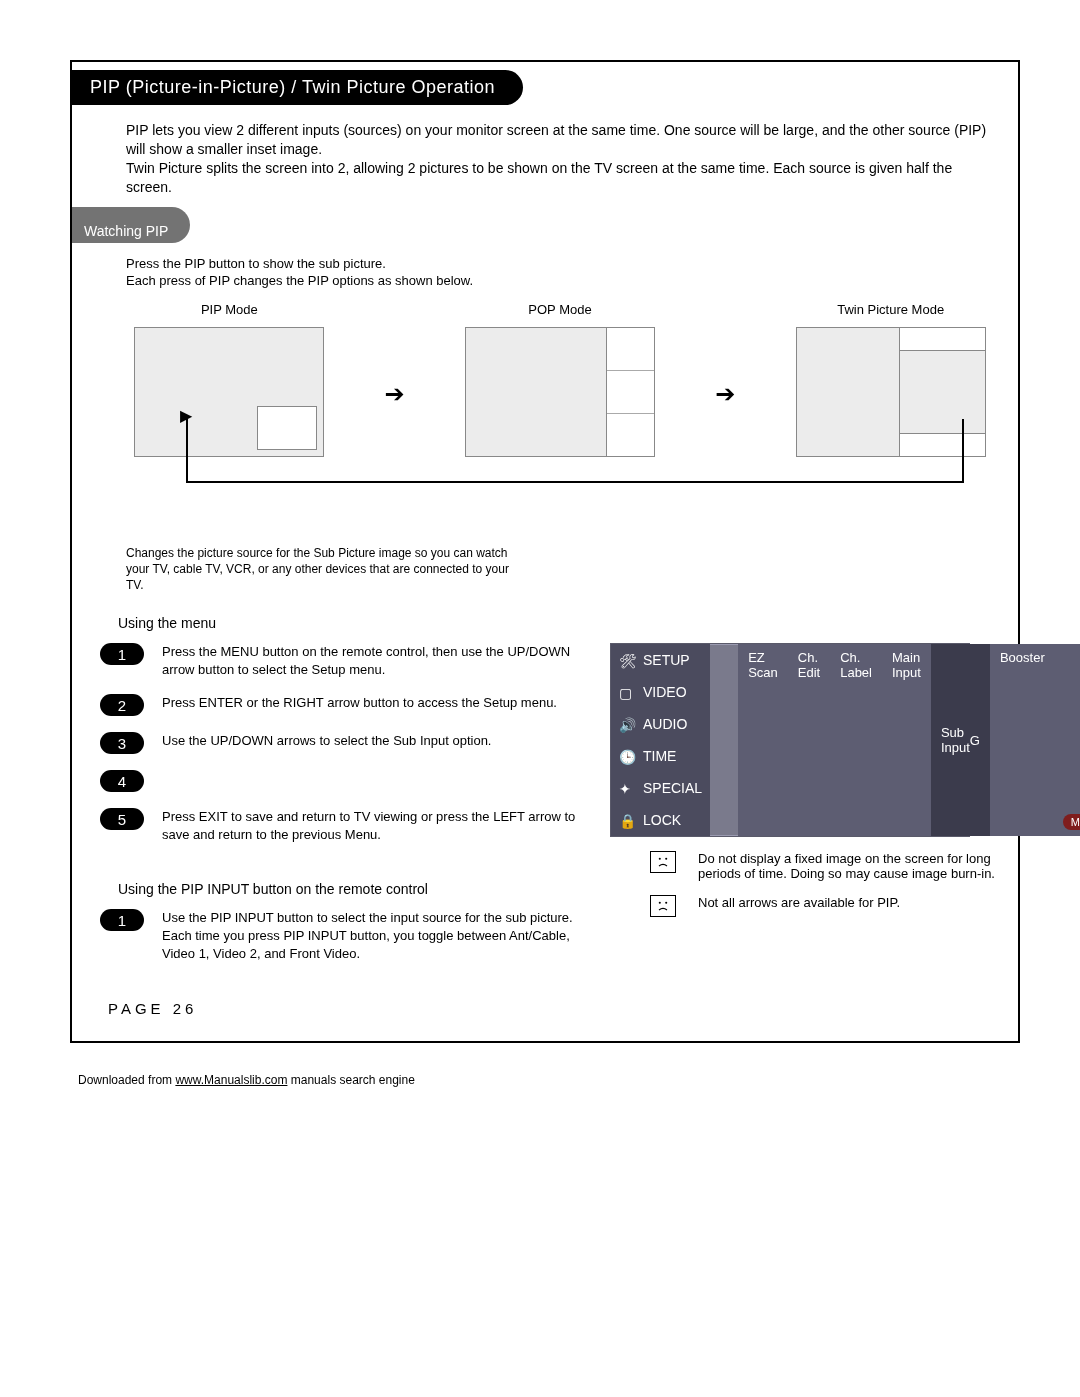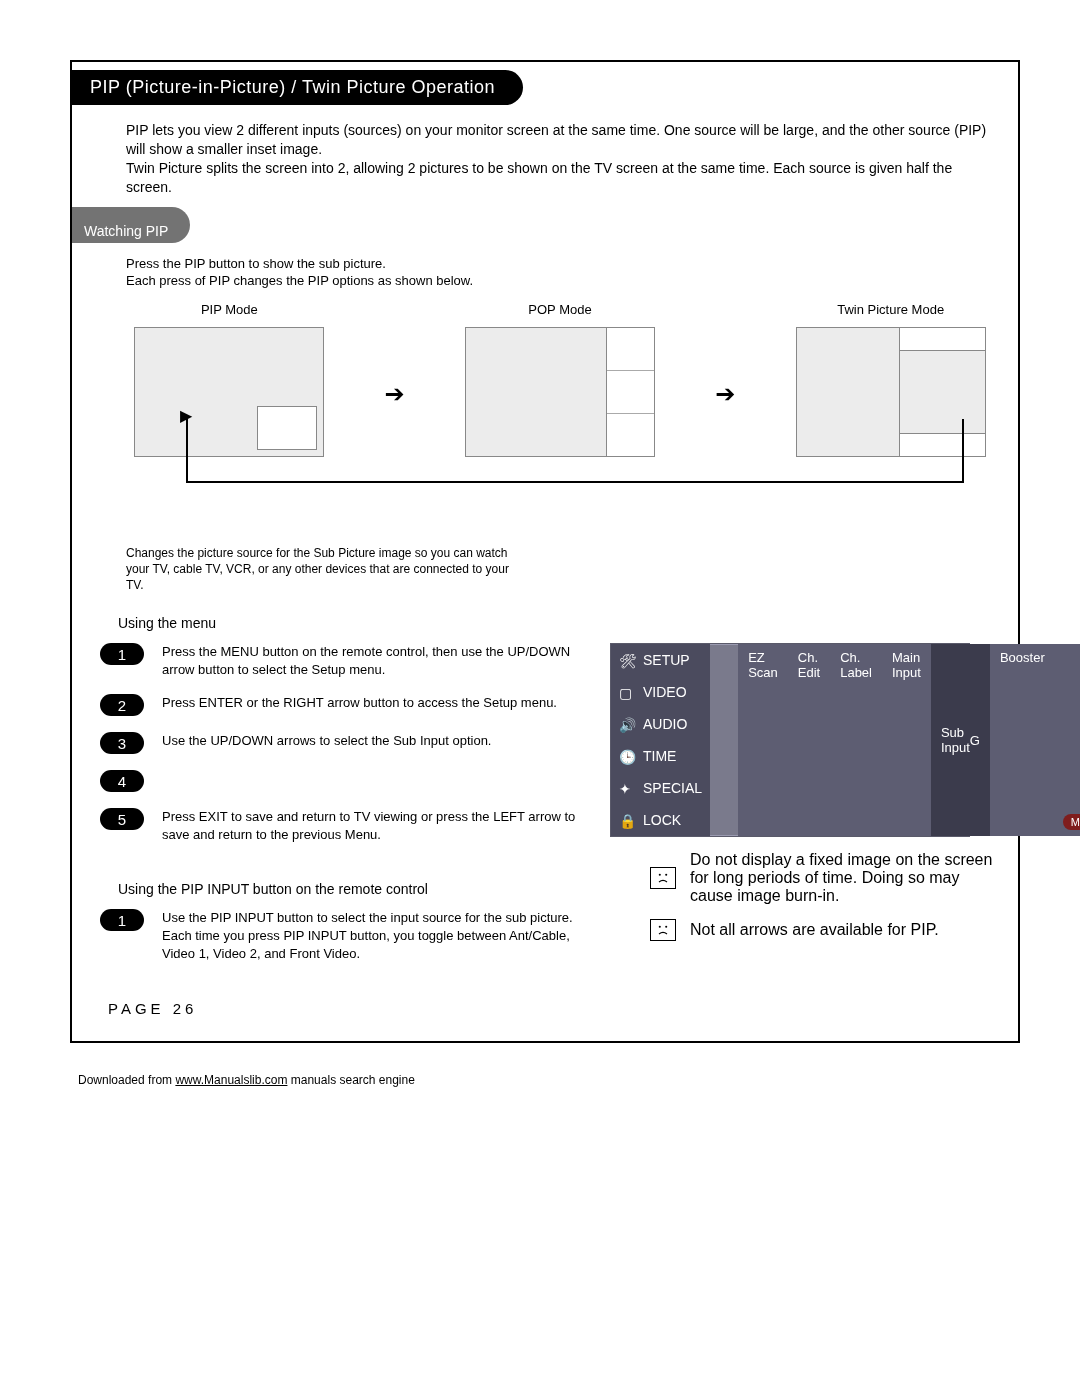--- a/index.html
+++ b/index.html
@@ -57,21 +57,21 @@
   .osd-left { width: 100px; background: #4b4b5e; display: flex; flex-direction: column; }
   .osd-item { padding: 8px 8px; display: flex; align-items: center; gap: 6px; }
   .osd-item .ic { width: 18px; height: 14px; display:inline-block; }
   .osd-mid { flex: 1; background: #5d5d72; display: flex; flex-direction: row; position: relative; margin-left: 28px; }
   .osd-mid .row { padding: 6px 10px; font-size: 13px; }
   .osd-mid .row.sel { background: #3b3b4c; display:flex; justify-content:space-between; align-items:center;}
   .osd-mid .footer { margin-top: auto; padding: 6px 8px; display:flex; align-items:center; gap:6px; font-size: 12px;}
   .osd-mid .footer .pill { background:#7f1d1d; color:#fff; padding:2px 8px; border-radius:10px; font-size:11px;}
   .osd-right { width: 120px; background: #5d5d72; display: flex; flex-direction: column; padding: 50px 8px 8px 8px; gap: 4px; font-size: 13px;}
   .osd-right .opt.sel::before { content: "✓ "; }
-  .warn-row { display: flex; gap: 14px; align-items: center; padding: 14px 4px 0 40px; font-size: 16px; }
+  .warn-row { display: flex; gap: 22px; align-items: flex-start; padding: 14px 4px 0 40px; font-size: 13px; }
   .warn-ic { width: 26px; height: 22px; border: 1px solid #000; display:flex; align-items:center; justify-content:center; flex-shrink:0; }
   .warn-ic svg { width: 16px; height: 14px; }
   .page-num { font-family: "Arial Narrow", Arial, sans-serif; font-stretch: condensed; letter-spacing: 4px; font-size: 15px; padding: 30px 0 6px 18px; }
   .dl-line { font-size: 12px; padding: 30px 0 0 8px; }
   .dl-line a { color: #000000; }
 </style>
 </head>
 <body>
 
 <div class="page-wrap">

